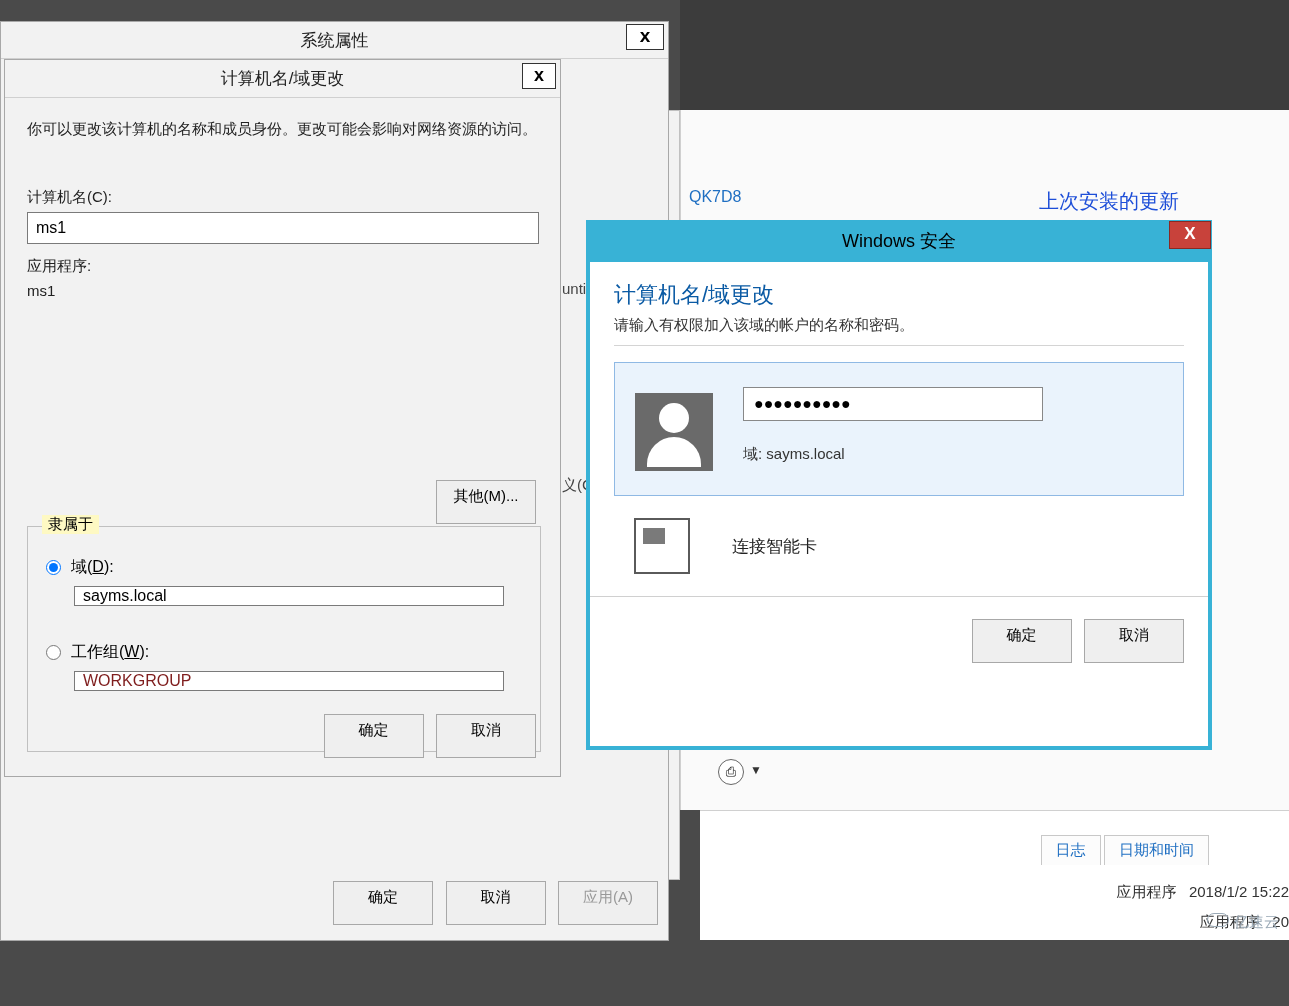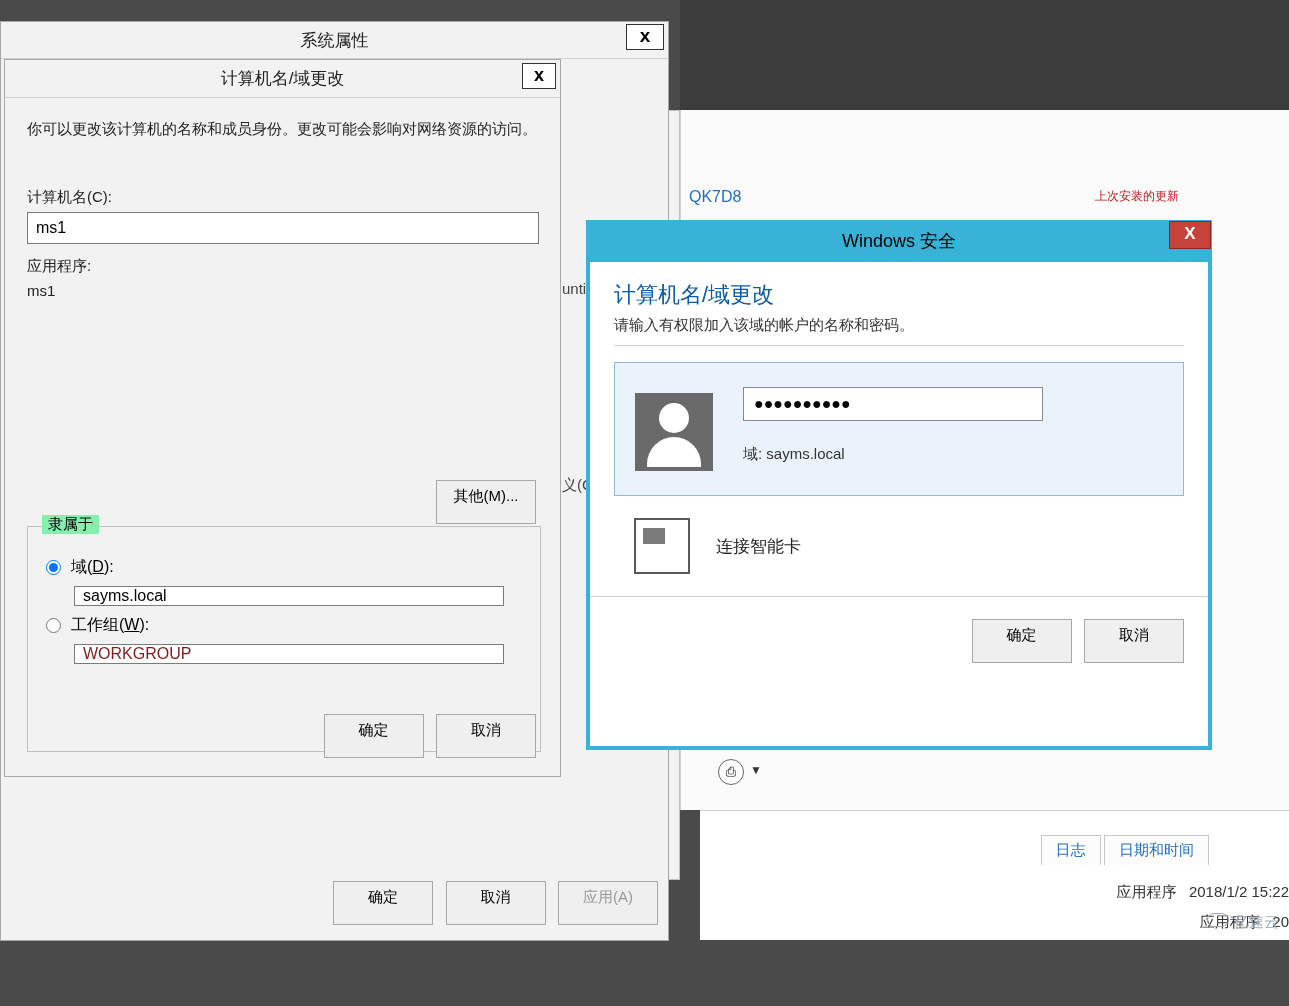--- a/index.html
+++ b/index.html
@@ -63,21 +63,21 @@
       background:#efefef; border:1px solid #a8a8a8; cursor:pointer;
       display:inline-block; text-align:center; line-height:29px;
       margin-left:8px;
     }
     .btn-other { position:absolute; right:24px; top:420px; }
     .fieldset {
       position:absolute; left:22px; top:466px; width:514px; height:226px;
       border:1px solid #c0c0c0; padding:12px 18px;
     }
     .fieldset .legend {
-      position:absolute; top:-12px; left:14px; background:#86efac; padding:0 6px; font-size:15px;
+      position:absolute; top:-12px; left:14px; background:#fef9c3; padding:0 6px; font-size:15px;
     }
     .radio-row { margin-top:18px; display:flex; align-items:center; }
     .radio-row input { margin-right:10px; width:15px; height:15px; }
     .radio-lbl u { text-decoration: underline; }
     .sub-input {
       width:430px; height:20px; border:1px solid #7a7a7a; background:#fff;
       padding:4px 8px; font-size:16px; margin:8px 0 8px 28px; display:block;
     }
     .sub-input[disabled] { color:#7f1d1d; background:#fff; }
     .btn-row-name {
@@ -86,21 +86,21 @@
 
     
     .right-bg {
       position:absolute; left:680px; top:110px; right:0; height:700px;
       background:#fafafa; border-left:1px solid #d0d0d0;
     }
     .right-top-dark {
       position:absolute; left:680px; top:0; right:0; height:110px; background:#3c3c3c;
     }
     .rlink { color:#1f6fc2; position:absolute; left:8px; top:78px; font-size:16px;}
-    .rtext { position:absolute; right:110px; top:78px; color:#b91c1c; font-size:12px; }
+    .rtext { position:absolute; right:110px; top:78px; color:#1d4ed8; font-size:20px; }
 
     
     .dlg-sec {
       position:absolute; left:586px; top:220px; width:626px; height:530px;
       background:#fff; border:4px solid #38b2d6;
     }
     .dlg-sec .sec-title {
       height:38px; background:#38b2d6; color:#000; text-align:center;
       font-size:18px; line-height:34px; position:relative;
     }
@@ -132,21 +132,21 @@
     .cred-input {
       width:300px; height:34px; border:1px solid #888; padding:4px 10px;
       font-size:16px; display:block; margin-bottom:24px; background:#fff;
     }
     .cred-dom { color:#333; font-size:15px; }
     .smart-row { display:flex; align-items:center; margin-top:18px; padding:4px 20px;}
     .smart-ico {
       width:56px; height:56px; border:2px solid #5a5a5a; background:#fff; margin-right:26px; position:relative;
     }
     .smart-ico::before { content:""; position:absolute; left:7px; top:8px; width:22px; height:16px; background:#7a7a7a; }
-    .smart-lbl { font-size:17px; color:#222; }
+    .smart-lbl { font-size:17px; color:#222;margin-left:16px; }
     .sec-btn-row { text-align:right; padding:22px 24px 12px; border-top:1px solid #d0d0d0; }
 
     
     .bot-right {
       position:absolute; left:700px; top:810px; right:0; height:130px; background:#fff;
       border-top:1px solid #d0d0d0;
     }
     .disk-ico {
       position:absolute; left:18px; top:-52px; width:26px; height:26px;
       border:1px solid #666; border-radius:50%; background:#fff;
@@ -209,21 +209,21 @@
   </div>
   <span class="btn btn-other">其他(M)...</span>
 
   <div class="fieldset">
     <span class="legend">隶属于</span>
     <div class="radio-row">
       <input type="radio" name="member" checked="" style="">
       <span class="radio-lbl">域(<u>D</u>):</span>
     </div>
     <input class="sub-input" value="sayms.local" style="">
-    <div class="radio-row" style="margin-top:9px;">
+    <div class="radio-row" style="margin-top:36px;">
       <input type="radio" name="member" style="">
       <span class="radio-lbl">工作组(<u>W</u>):</span>
     </div>
     <input class="sub-input" disabled="" value="WORKGROUP" style="">
   </div>
 
   <div class="btn-row-name">
     <span class="btn">确定</span>
     <span class="btn">取消</span>
   </div>

